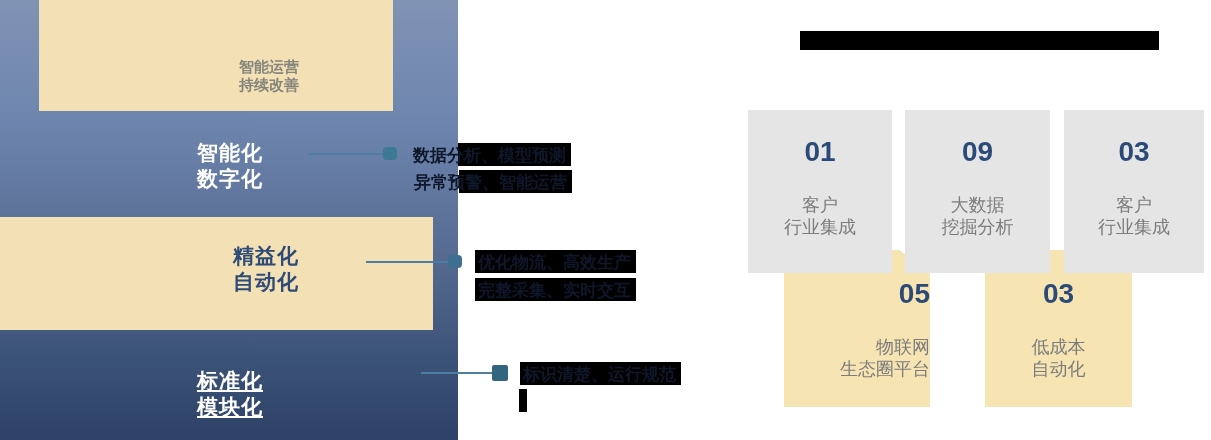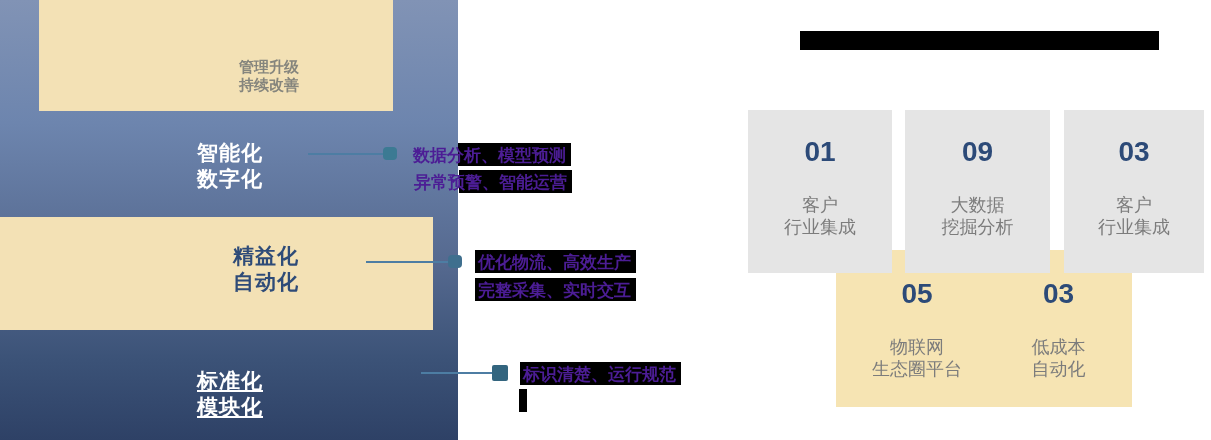--- a/index.html
+++ b/index.html
@@ -28,21 +28,21 @@
   }
   .t-white{color:#ffffff;}
   .t-navy{color:#2e4b78;margin-left:36px;}
 
   .conn-line{height:2px;background:#4d7da3;}
   .conn-dot{width:14px;height:13px;border-radius:4px;}
   .conn-sq{width:16px;height:16px;border-radius:2px;}
 
   .ann{
     position:absolute;height:21px;white-space:nowrap;
-    color:#4c1d95;font-size:17px;font-weight:bold;text-align:right;
+    color:#0f172a;font-size:17px;font-weight:bold;text-align:right;
   }
   .ann .hl{position:absolute;top:-1px;bottom:-1px;left:-3px;right:-5px;background:#000;z-index:0;}
   .ann.clip .hl{left:45px;}
   .ann .txt{position:relative;z-index:1;line-height:23px;}
 
   
   .header-bar{left:800px;top:31px;width:359px;height:19px;background:#000000;}
 
   .card{box-sizing:border-box;text-align:center;}
   .card .num{font-weight:bold;font-size:28px;line-height:32px;color:#2c4a78;}
@@ -50,31 +50,31 @@
 
   .card-blue{background:#e5e5e5;top:110px;height:163px;z-index:2;padding-top:26px;}
   .cb-1{left:748px;width:144px;}
   .cb-2{left:905px;width:145px;}
   .cb-3{left:1064px;width:140px;}
 
   .card-yellow{
     background:#f6e4b3;top:250px;height:157px;z-index:1;padding-top:28px;
     clip-path:polygon(0 23px,31px 0,calc(100% - 31px) 0,100% 23px,100% 100%,0 100%);
   }
-  .cy-1{left:836px;width:162px;}
+  .cy-1{left:784px;width:146px;text-align:right;}
   .cy-2{left:985px;width:147px;}
 </style>
 </head>
 <body>
 
 <div class="abs left-panel">
 
   <div class="abs cream-box box-top">
     <div class="abs mgmt-text">
-      <div>管理升级</div>
+      <div>智能运营</div>
       <div>持续改善</div>
     </div>
   </div>
 
   <div class="abs stage-title t-white" style="top:140px;">
     <div>智能化</div>
     <div>数字化</div>
   </div>
 
   <div class="abs cream-box box-mid"></div>

